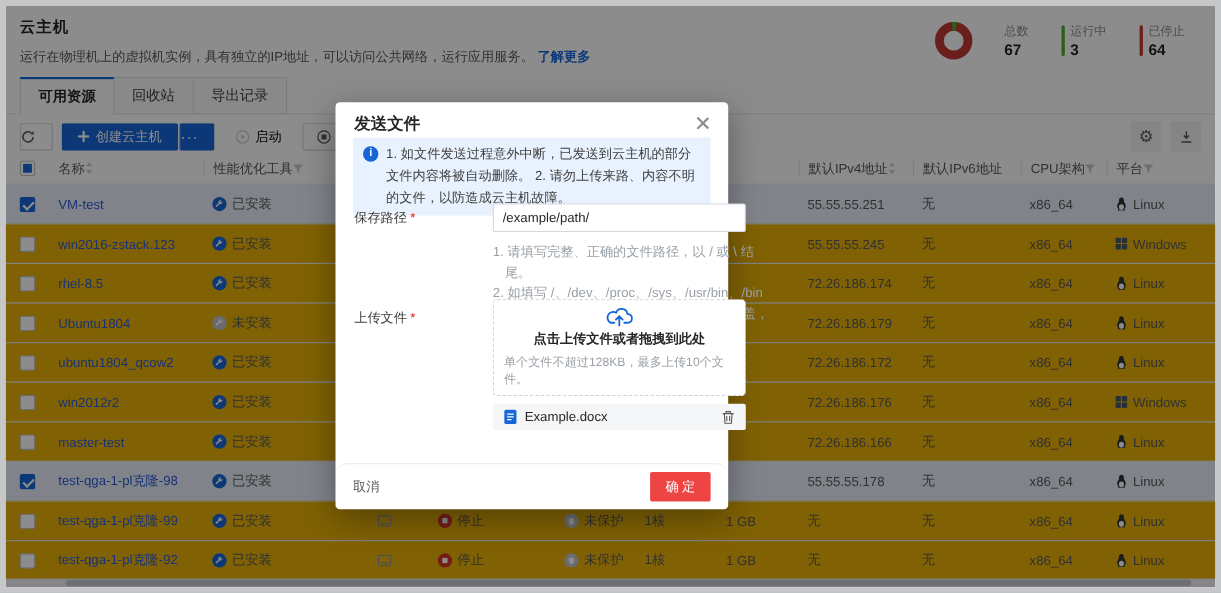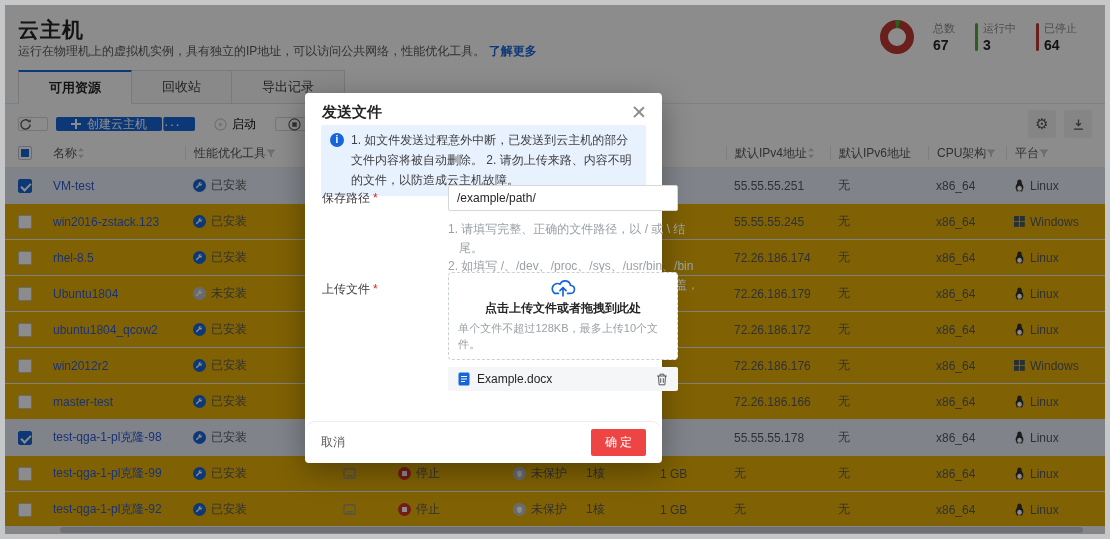--- a/index.html
+++ b/index.html
@@ -1,44 +1,44 @@
 <!DOCTYPE html>
 <html><head>
 <meta charset="utf-8">
 <style>
   * { margin:0; padding:0; box-sizing:border-box; }
   html,body { width:1110px; height:539px; }
   body { background:#c6c7c9; font-family:"Liberation Sans","DejaVu Sans",sans-serif; position:relative; overflow:hidden; }
   .page { position:absolute; inset:5px; background:#fff; overflow:hidden; }
 
   
-  .pg-title { position:absolute; left:13px; top:11px; font-size:21px; color:#262626; font-weight:600; letter-spacing:1px; }
+  .pg-title { position:absolute; left:13px; top:11px; font-size:14px; color:#262626; font-weight:600; letter-spacing:1px; }
   .pg-sub { position:absolute; left:13px; top:38px; font-size:12px; color:#595959; }
   .pg-sub a { color:#1766d9; text-decoration:none; font-weight:600; cursor:pointer; }
 
-  .stats { position:absolute; right:18px; top:14px; display:flex; align-items:center; gap:10px; }
+  .stats { position:absolute; right:18px; top:14px; display:flex; align-items:center; gap:20px; }
   .donut { width:36px; height:36px; }
   .stat { display:flex; flex-direction:column; padding:0 10px 0 8px; position:relative; }
   .stat .lb { font-size:11px; color:#8c8c8c; }
   .stat .vl { font-size:14px; color:#262626; font-weight:700; margin-top:1px; }
   .stat.bar::before { content:""; position:absolute; left:0; top:2px; bottom:2px; width:3px; border-radius:2px; }
   .stat.bar-green::before { background:#4fae32; }
   .stat.bar-red::before { background:#c23934; }
 
   
   .tabs { position:absolute; left:13px; top:65px; display:flex; }
   .tabbar-line { position:absolute; left:0; right:0; top:98px; border-bottom:1px solid #e7e9ee; }
-  .tab { height:34px; padding:0 30px; display:flex; align-items:center; font-size:13px; color:#404040;
+  .tab { height:34px; padding:0 16px; display:flex; align-items:center; font-size:13px; color:#404040;
          background:#fafafa; border:1px solid #dcdfe4; border-left-width:0; cursor:pointer; }
   .tab:first-child { border-left-width:1px; }
   .tab.active { background:#fff; border-top:2px solid #1766d9; border-bottom:1px solid #fff; font-weight:700; color:#262626; }
 
   
   .toolbar { position:absolute; left:13px; right:13px; top:104px; height:30px; display:flex; align-items:center; }
-  .btn { height:14px; display:inline-flex; align-items:center; justify-content:flex-start; font-size:12px;
+  .btn { height:25px; display:inline-flex; align-items:center; justify-content:flex-start; font-size:12px;
          border-radius:2px; cursor:pointer; border:1px solid transparent; }
   .btn-plain { background:#fff; border-color:#d4d7de; color:#595959; width:30px; }
   .btn-primary { background:#1766d9; color:#fff; padding:0 14px; }
   .btn-more { background:#1766d9; color:#fff; width:32px; margin-left:1px; border-left:1px solid rgba(255,255,255,.35); font-size:14px; letter-spacing:1px; }
   .btn-text { color:#000000; padding:0 10px; display:inline-flex; gap:5px; align-items:center; cursor:not-allowed; }
   .btn-stopv { background:#fff; border-color:#d4d7de; color:#404040; padding:0 12px; display:inline-flex; gap:5px; align-items:center; }
   .plus { position:relative; width:10px; height:10px; margin-right:6px; }
   .plus::before,.plus::after { content:""; position:absolute; background:#fff; }
   .plus::before { left:4px; top:0; width:2px; height:10px; }
   .plus::after { left:0; top:4px; width:10px; height:2px; }
@@ -101,21 +101,21 @@
             letter-spacing:3px; text-indent:3px; cursor:pointer; }
   svg { display:block; }
 </style>
 </head>
 <body>
 
 <div class="page">
 
   <div class="pg-title">云主机</div>
   <div class="pg-sub">
-    <span>运行在物理机上的虚拟机实例，具有独立的IP地址，可以访问公共网络，性能优化工具。</span>
+    <span>运行在物理机上的虚拟机实例，具有独立的IP地址，可以访问公共网络，运行应用服务。</span>
     <a>了解更多</a>
   </div>
 
   <div class="stats">
     <svg class="donut" viewBox="0 0 36 36">
       <circle cx="18" cy="18" r="13" fill="none" stroke="#c23934" stroke-width="8"></circle>
       <circle cx="18" cy="18" r="13" fill="none" stroke="#4fae32" stroke-width="8" stroke-dasharray="3.7 78" transform="rotate(-96 18 18)"></circle>
     </svg>
     <div class="stat">
       <span class="lb">总数</span>

